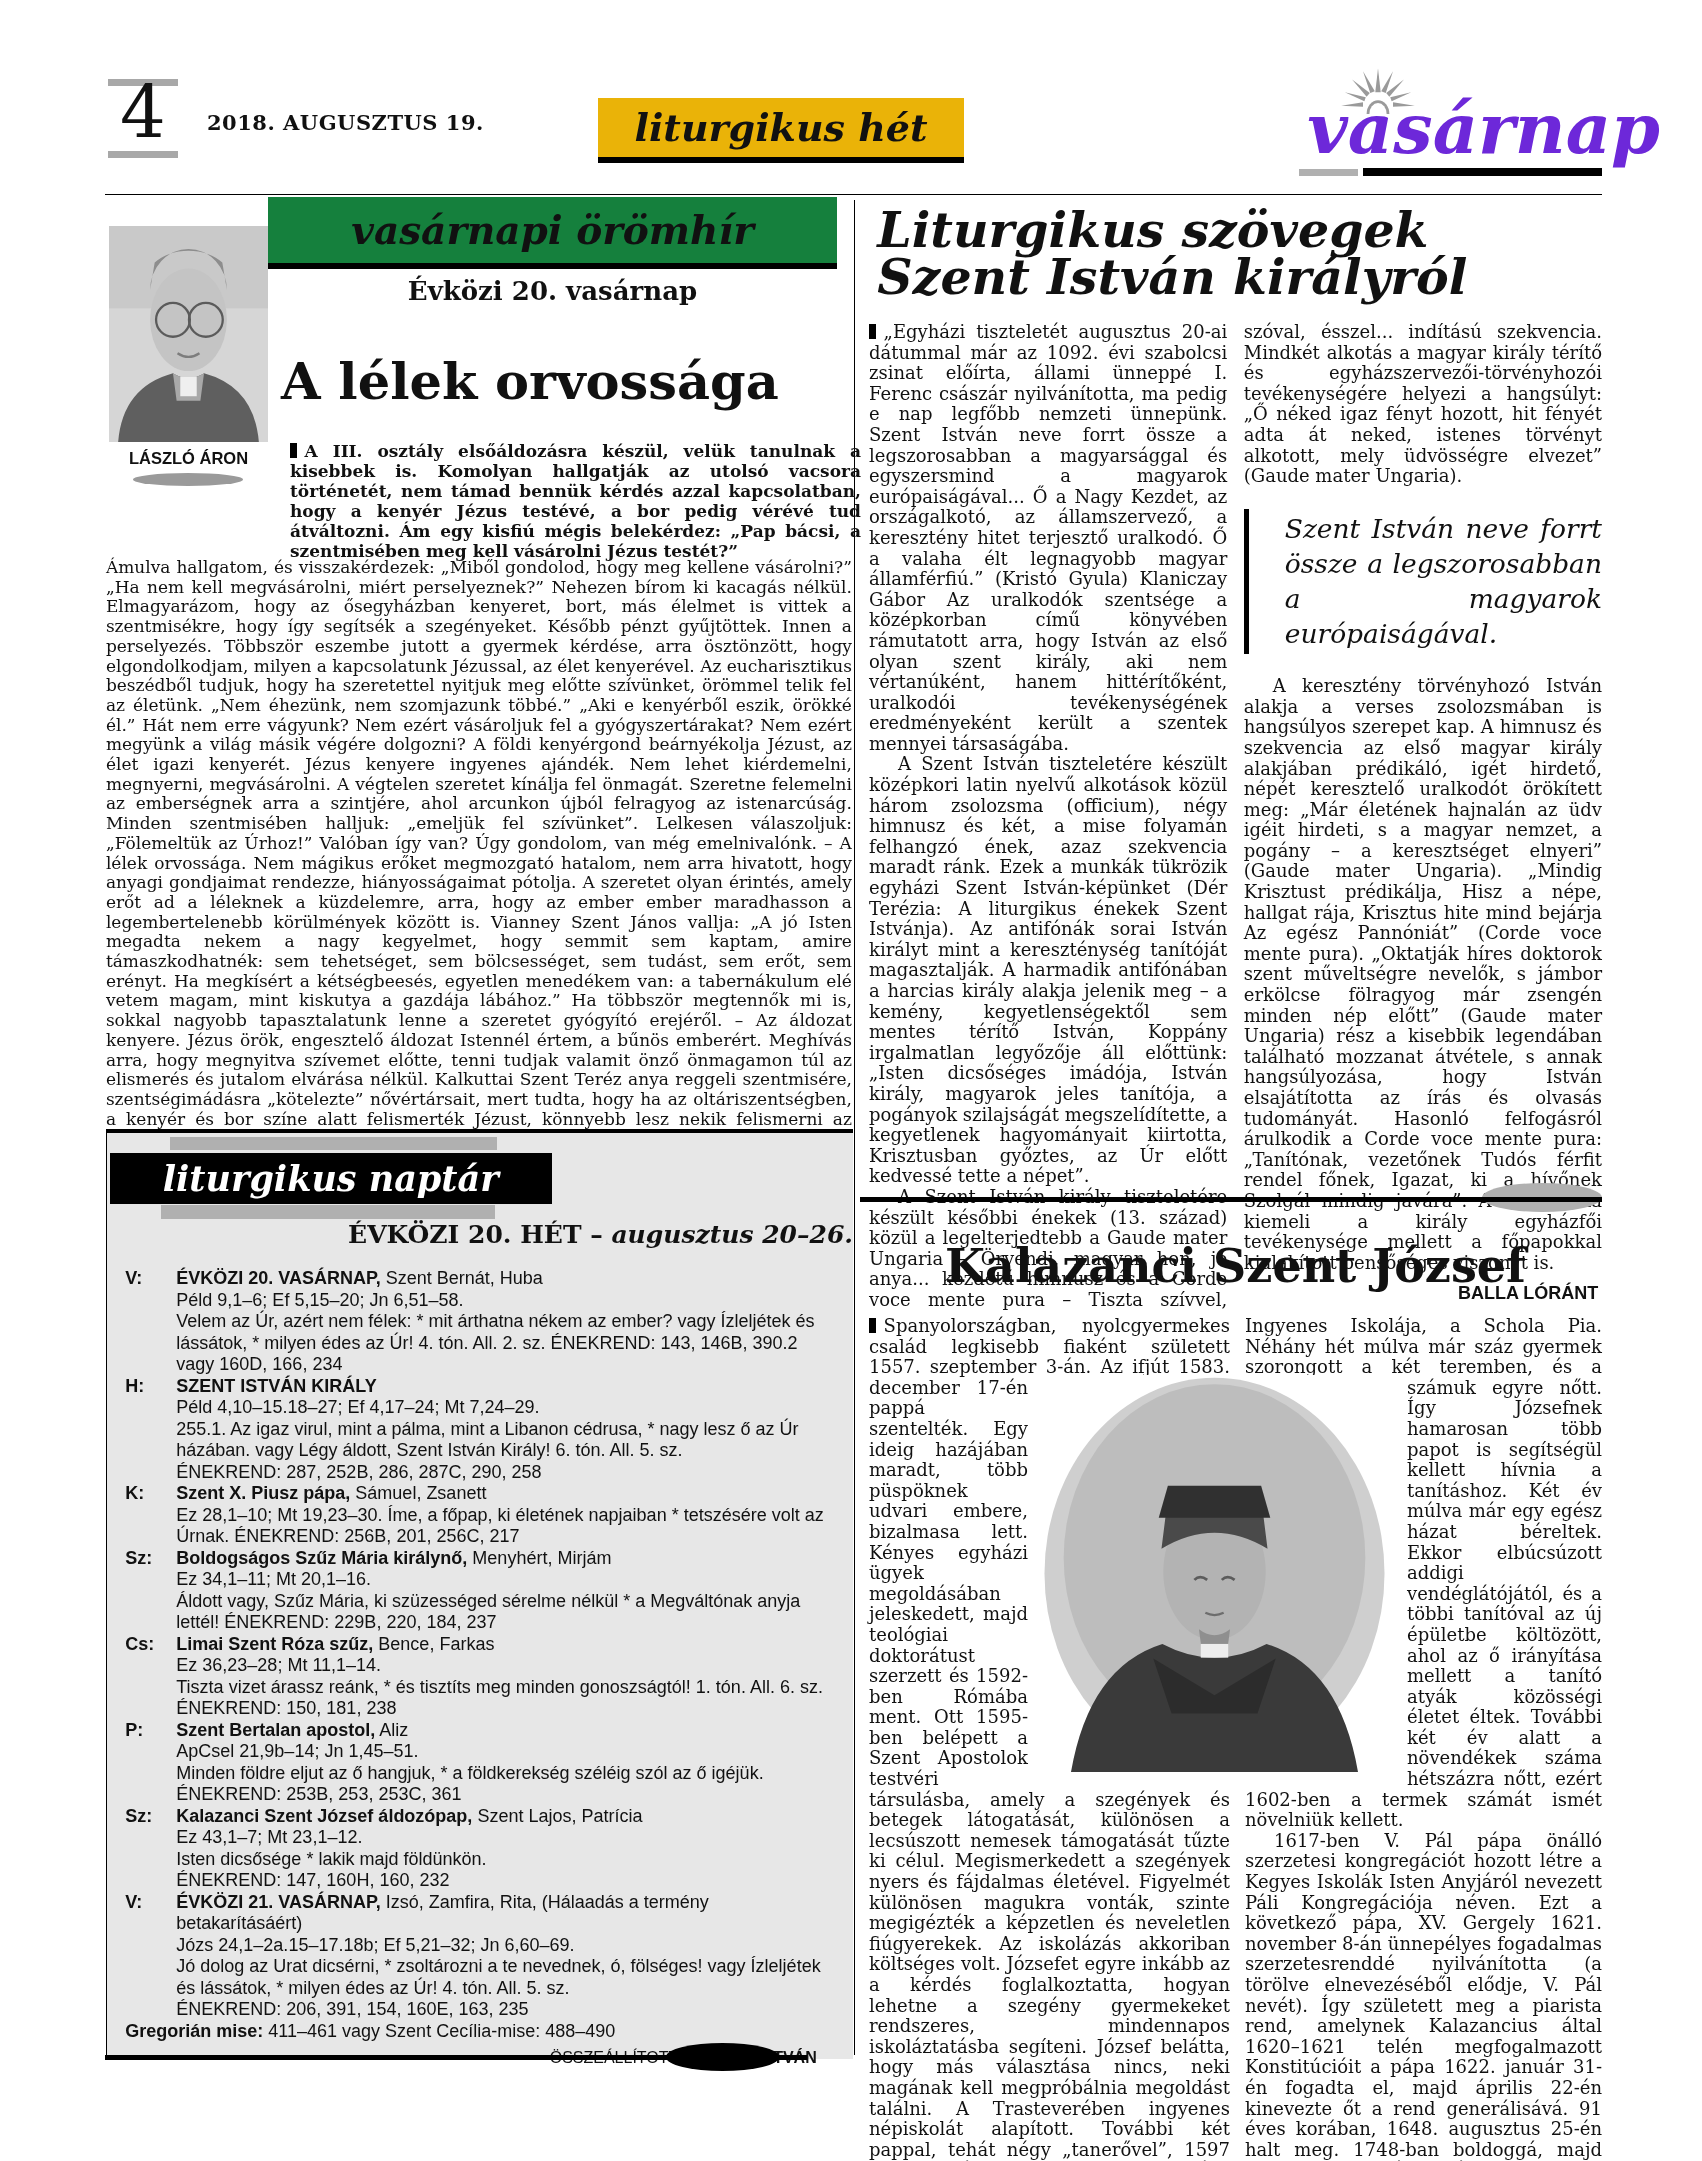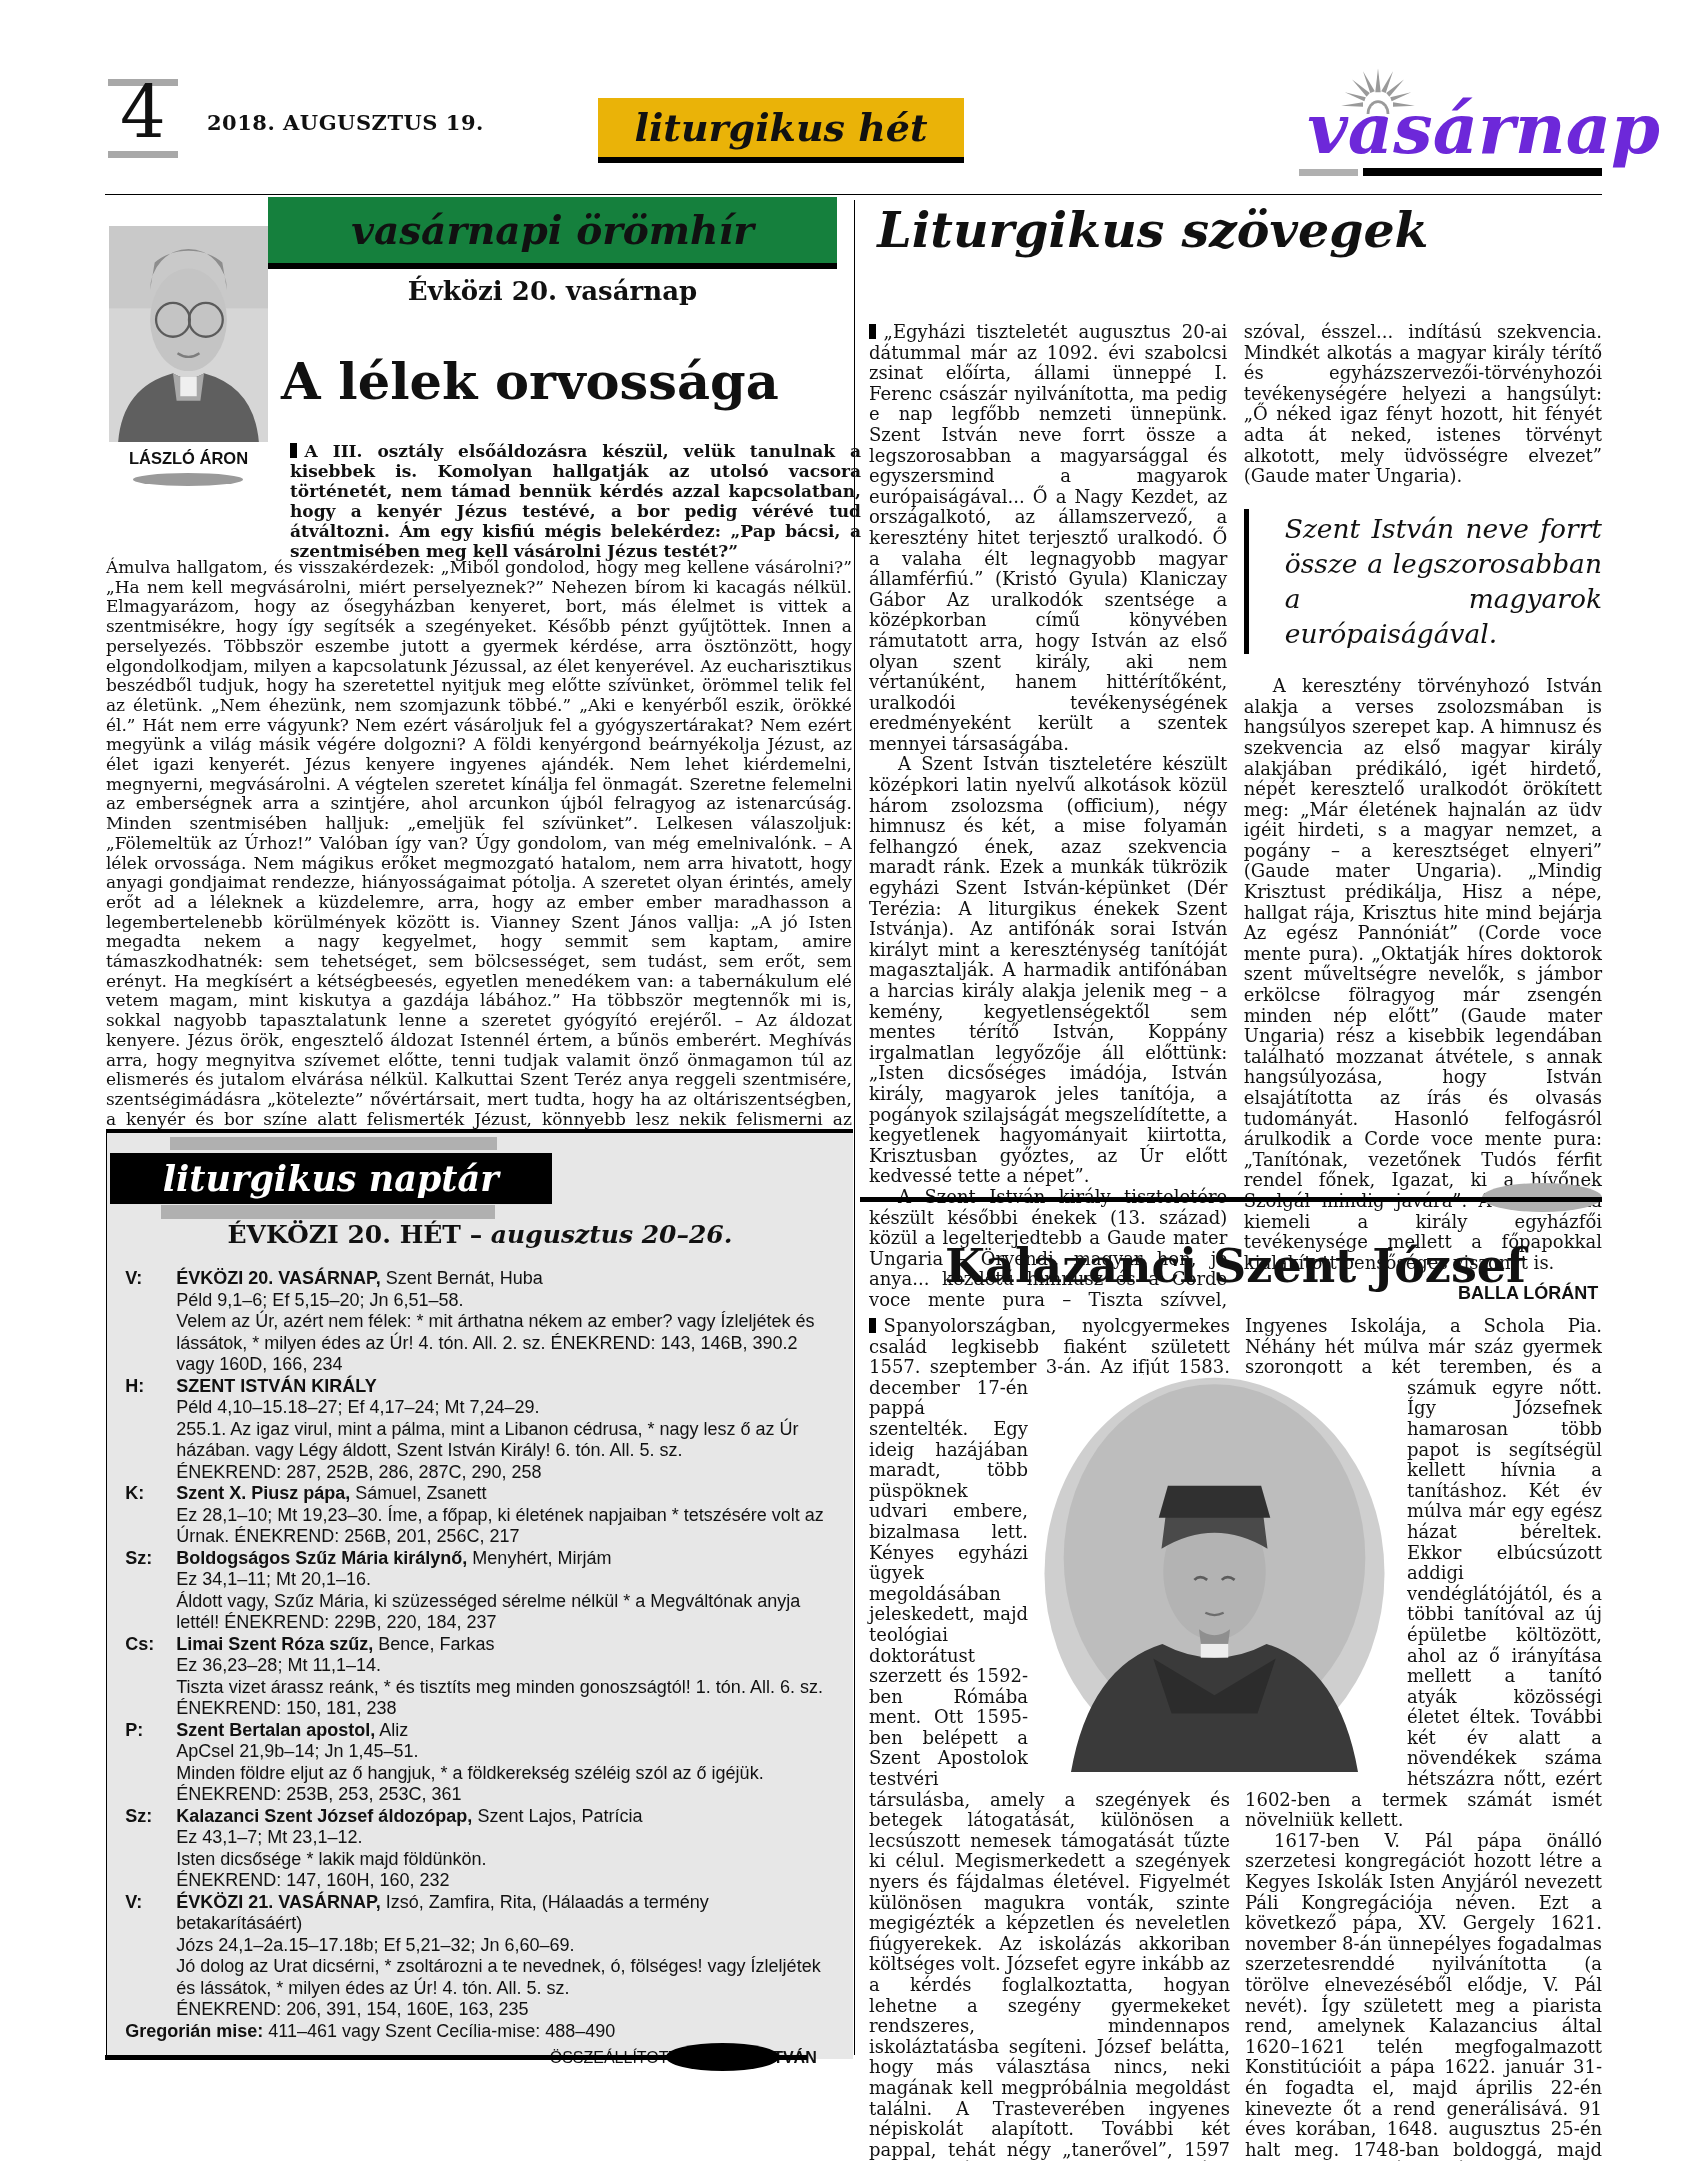--- a/index.html
+++ b/index.html
@@ -44,21 +44,21 @@
   .lead-mark{display:inline-block;width:7.3px;height:15.6px;background:#000;margin-right:7.3px;
              vertical-align:-1.4px;}
   
   #calendar{left:106px;top:1129px;width:746px;height:926px;background:#e7e7e7;
             border-top:4.1px solid #000;border-left:1.4px solid #000;}
   #cal-shadow-top{position:absolute;left:63px;top:3.7px;width:327px;height:13.7px;background:#b0b0b0;}
   #cal-box{position:absolute;left:2.7px;top:20px;width:442px;height:51px;background:#000;
            display:flex;align-items:center;justify-content:center;}
   #cal-box span{color:#fff;font-size:35px;font-weight:700;font-style:italic;}
   #cal-shadow-bottom{position:absolute;left:54px;top:72px;width:334px;height:13.7px;background:#b0b0b0;}
-  #cal-subtitle{position:absolute;left:0;top:87px;width:100%;text-align:center;
+  #cal-subtitle{position:absolute;left:0;top:87px;width:100%;text-align:right;
                 font-size:25px;font-weight:700;}
   #cal-subtitle .it{font-style:italic;}
   #cal-list{position:absolute;left:18.3px;top:135px;width:707px;
             font-size:18px;line-height:21.5px;}
   .cal-entry{position:relative;padding-left:51px;}
   .cal-label{position:absolute;left:0;top:0;font-weight:700;}
   .cal-title{font-weight:700;}
   #cal-footer{margin-top:0.9px;}
   .cal-bold{font-weight:700;}
   #cal-credit{text-align:right;padding-right:15.6px;margin-top:4.6px;font-size:16px;}
@@ -234,20 +234,21 @@
       </div>
       <div id="cal-credit">
         <span>ÖSSZEÁLLÍTOTTA: </span><span class="name">GERÉD ISTVÁN</span>
       </div>
     </div>
   </div>
 
   <div class="abs" id="szi">
     <div id="szi-title">
       <div>Liturgikus szövegek</div>
+      <div>Szent István királyról</div>
     </div>
     <div id="szi-body" class="just">
       <p class="para"><span class="lead-mark"></span><span>„Egyházi tiszteletét augusztus 20-ai dátummal már az 1092. évi szabolcsi zsinat előírta, állami ünneppé I. Ferenc császár nyilvánította, ma pedig e nap legfőbb nemzeti ünnepünk. Szent István neve forrt össze a legszorosabban a magyarsággal és egyszersmind a magyarok európaiságával... Ő a Nagy Kezdet, az országalkotó, az államszervező, a keresztény hitet terjesztő uralkodó. Ő a valaha élt legnagyobb magyar államférfiú.” (Kristó Gyula) Klaniczay Gábor Az uralkodók szentsége a középkorban című könyvében rámutatott arra, hogy István az első olyan szent király, aki nem vértanúként, hanem hittérítőként, uralkodói tevékenységének eredményeként került a szentek mennyei társaságába.</span></p>
       <p class="para indent">A Szent István tiszteletére készült középkori latin nyelvű alkotások közül három zsolozsma (officium), négy himnusz és két, a mise folyamán felhangzó ének, azaz szekvencia maradt ránk. Ezek a munkák tükrözik egyházi Szent István-képünket (Dér Terézia: A liturgikus énekek Szent Istvánja). Az antifónák sorai István királyt mint a kereszténység tanítóját magasztalják. A harmadik antifónában a harcias király alakja jelenik meg – a kemény, kegyetlenségektől sem mentes térítő István, Koppány irgalmatlan legyőzője áll előttünk: „Isten dicsőséges imádója, István király, magyarok jeles tanítója, a pogányok szilajságát megszelídítette, a kegyetlenek hagyományait kiirtotta, Krisztusban győztes, az Úr előtt kedvessé tette a népet”.</p>
       <p class="para indent">A Szent István király tiszteletére készült későbbi énekek (13. század) közül a legelterjedtebb a Gaude mater Ungaria – Örvendj, magyar hon, jó anya... kezdetű himnusz és a Corde voce mente pura – Tiszta szívvel, szóval, ésszel... indítású szekvencia. Mindkét alkotás a magyar király térítő és egyházszervezői-törvényhozói tevékenységére helyezi a hangsúlyt: „Ő néked igaz fényt hozott, hit fényét adta át neked, istenes törvényt alkotott, mely üdvösségre elvezet” (Gaude mater Ungaria).</p>
       <div id="szi-quote">Szent István neve forrt össze a legszorosabban a magyarok európaiságával.</div>
       <p class="para indent">A keresztény törvényhozó István alakja a verses zsolozsmában is hangsúlyos szerepet kap. A himnusz és szekvencia az első magyar király alakjában prédikáló, igét hirdető, népét keresztelő uralkodót örökített meg: „Már életének hajnalán az üdv igéit hirdeti, s a magyar nemzet, a pogány – a keresztséget elnyeri” (Gaude mater Ungaria). „Mindig Krisztust prédikálja, Hisz a népe, hallgat rája, Krisztus hite mind bejárja Az egész Pannóniát” (Corde voce mente pura). „Oktatják híres doktorok szent műveltségre nevelők, s jámbor erkölcse fölragyog már zsengén minden nép előtt” (Gaude mater Ungaria) rész a kisebbik legendában található mozzanat átvétele, s annak hangsúlyozása, hogy István elsajátította az írás és olvasás tudományát. Hasonló felfogásról árulkodik a Corde voce mente pura: „Tanítónak, vezetőnek Tudós férfit rendel főnek, Igazat, ki a hívőnek Szolgál mindig javára”. A szekvencia kiemeli a király egyházfői tevékenysége mellett a főpapokkal kialakított bensőséges viszonyt is.</p>
       <div id="szi-byline" class="sans">BALLA LÓRÁNT</div>
     </div>
   </div>

